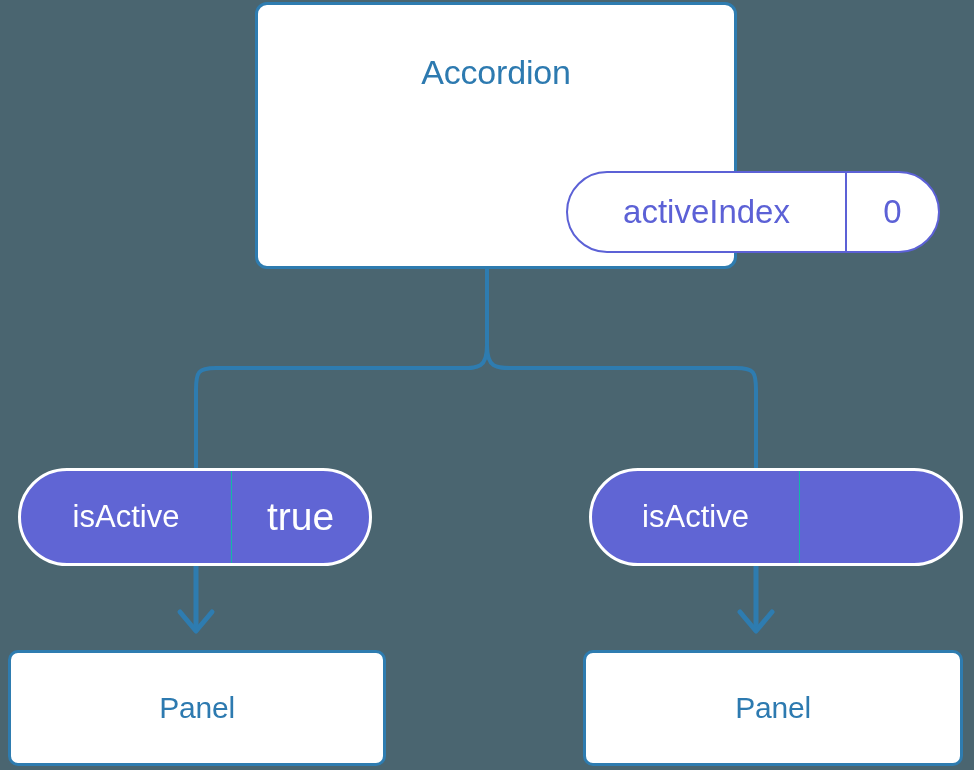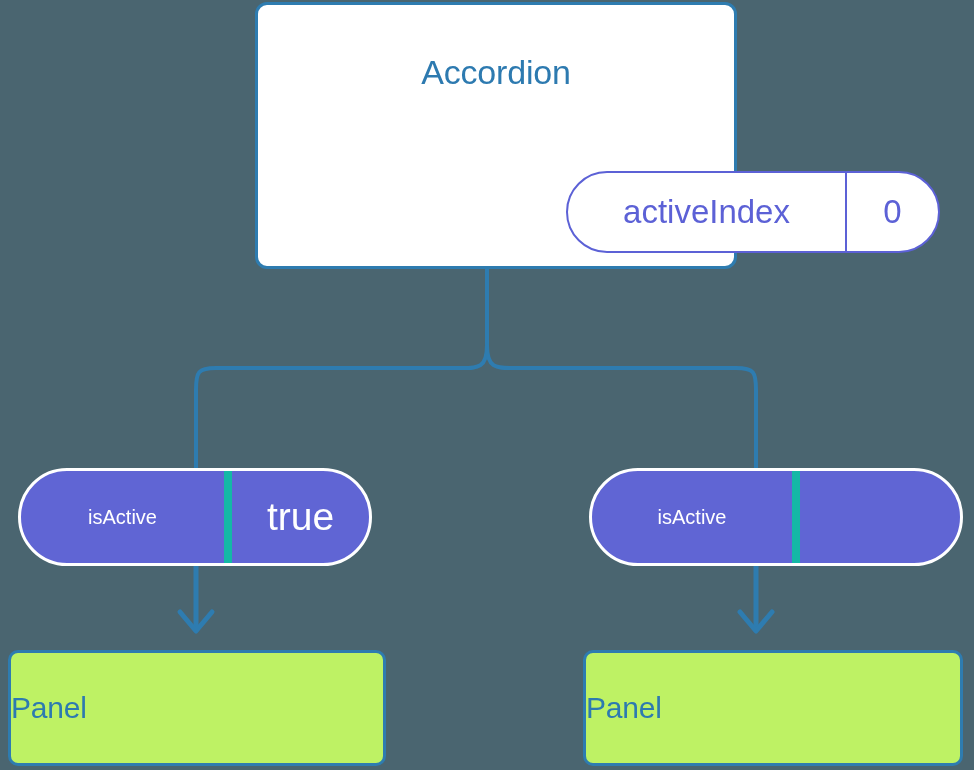--- a/index.html
+++ b/index.html
@@ -52,28 +52,28 @@
     top: 48px;
     text-align: center;
     font-size: 34px;
     color: #2d7ab0;
     letter-spacing: -0.2px;
   }
 
   
   .panel-card {
     position: absolute;
-    background: #bef264;
+    background: #ffffff;
     border: 3px solid #2e7cb0;
     border-radius: 10px;
     box-sizing: border-box;
     z-index: 2;
     display: flex;
     align-items: center;
-    justify-content: flex-start;
+    justify-content: center;
   }
   .panel-card.left  { left: 8px;   top: 650px; width: 378px; height: 116px; }
   .panel-card.right { left: 583px; top: 650px; width: 380px; height: 116px; }
   .panel-title {
     font-size: 30px;
     color: #2d7ab0;
     letter-spacing: -0.2px;
   }
 
   
@@ -119,23 +119,23 @@
 
   
   .pill.filled {
     height: 98px;
     background: #6065d4;
     border: 3px solid #ffffff;
   }
   .pill.filled.left  { left: 18px;  top: 468px; width: 354px; }
   .pill.filled.right { left: 589px; top: 468px; width: 374px; }
   .pill.filled .pill-key {
-    font-size: 20px;
+    font-size: 31px;
     color: #ffffff;
-    border-right: 8px solid #14b8a6;
+    border-right: 1px solid #14b8a6;
   }
   .pill.filled .pill-val {
     flex: 1;
     font-size: 39px;
     color: #ffffff;
   }
   .pill.filled.left  .pill-key { width: 211px; }
   .pill.filled.right .pill-key { width: 208px; }
 </style>
 </head>

